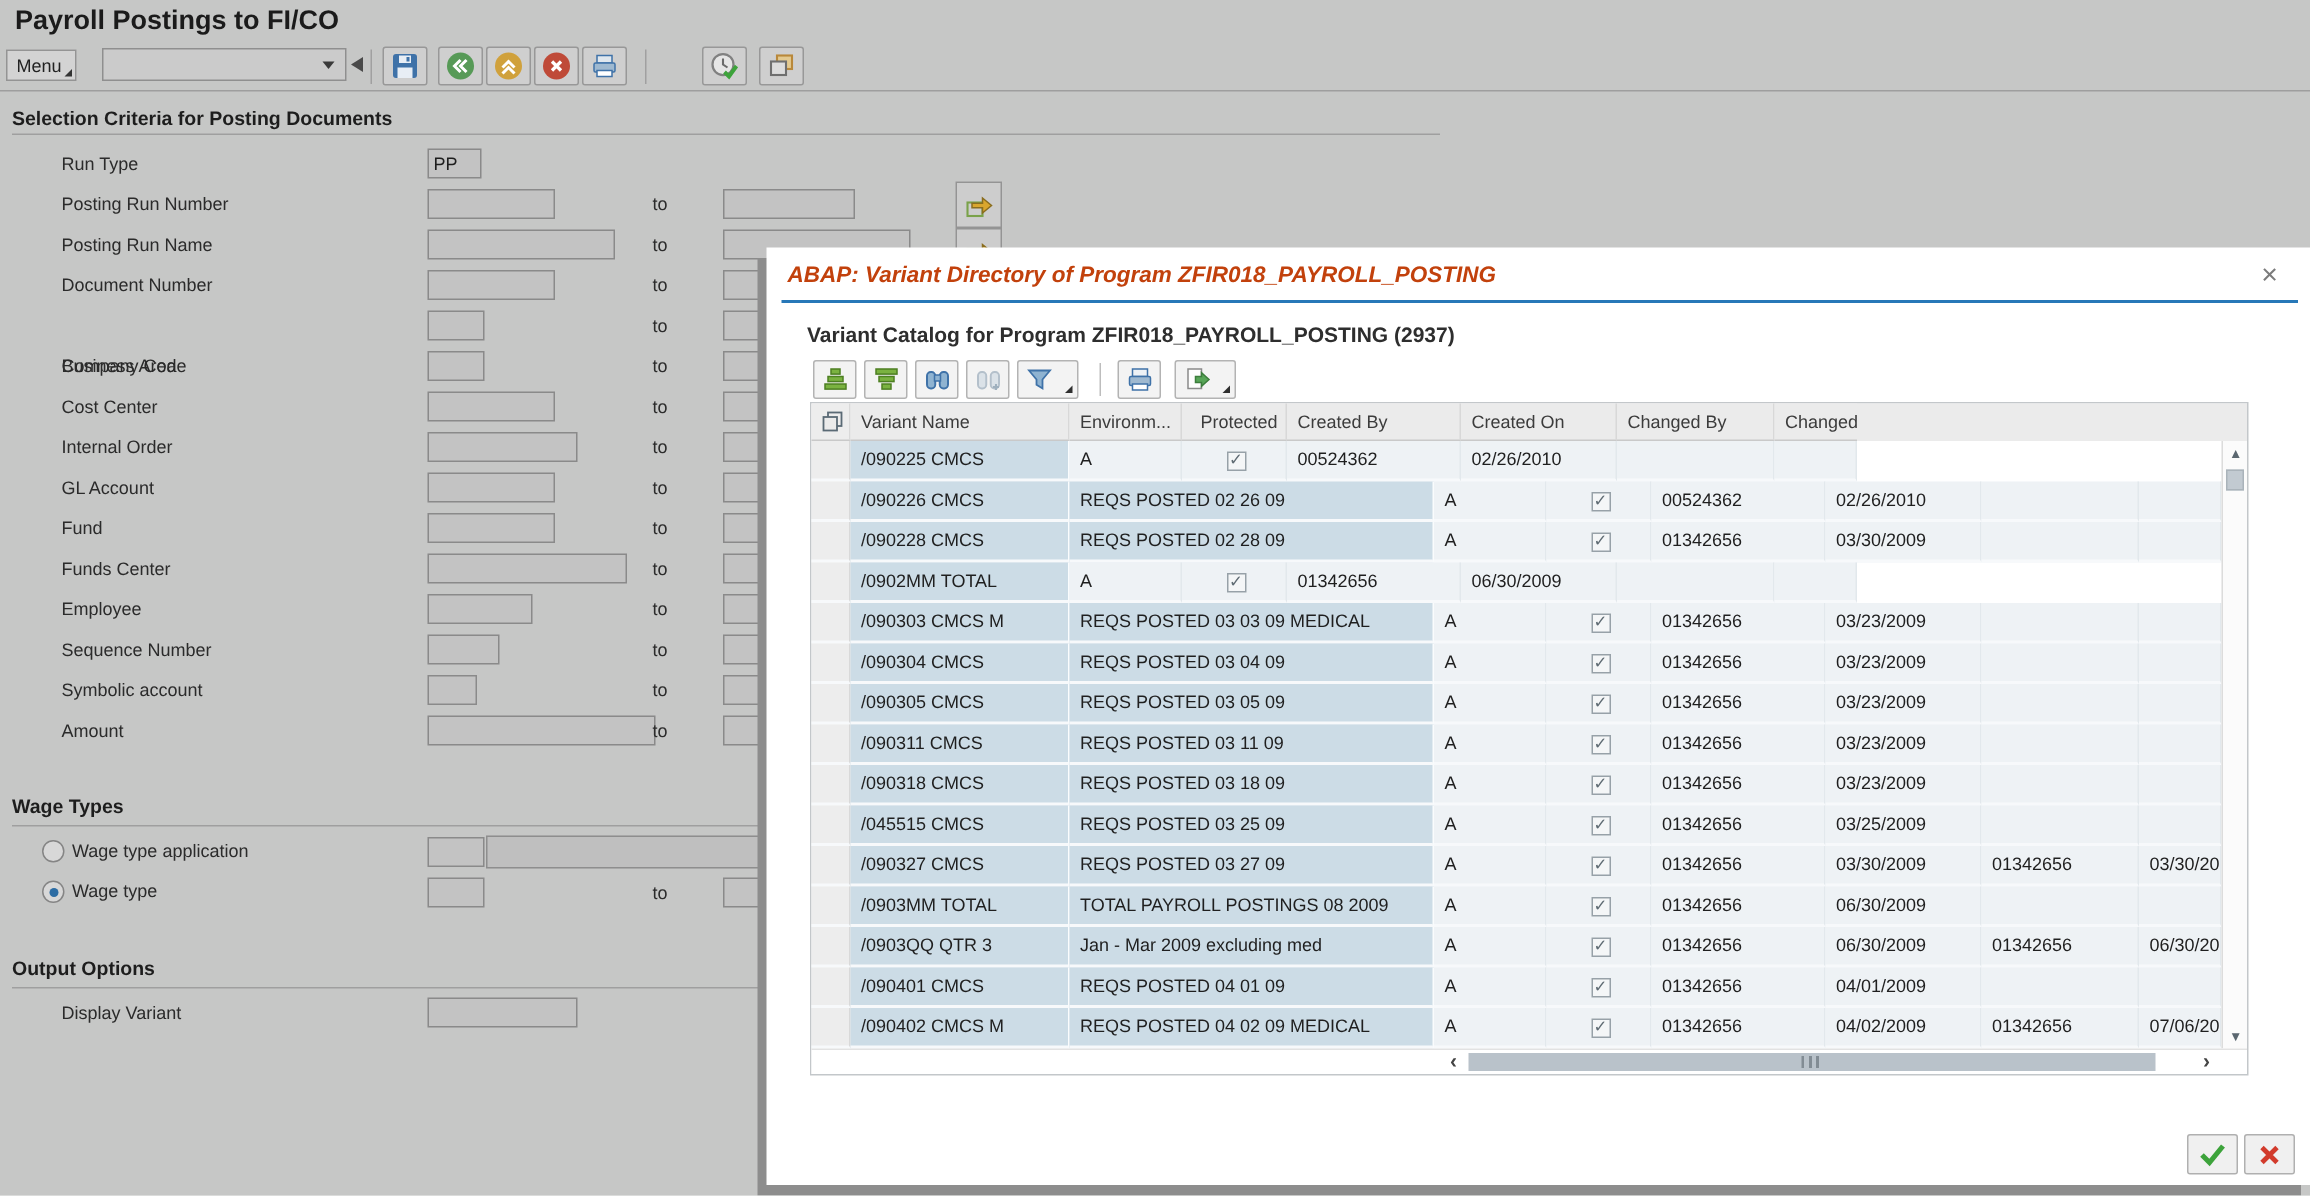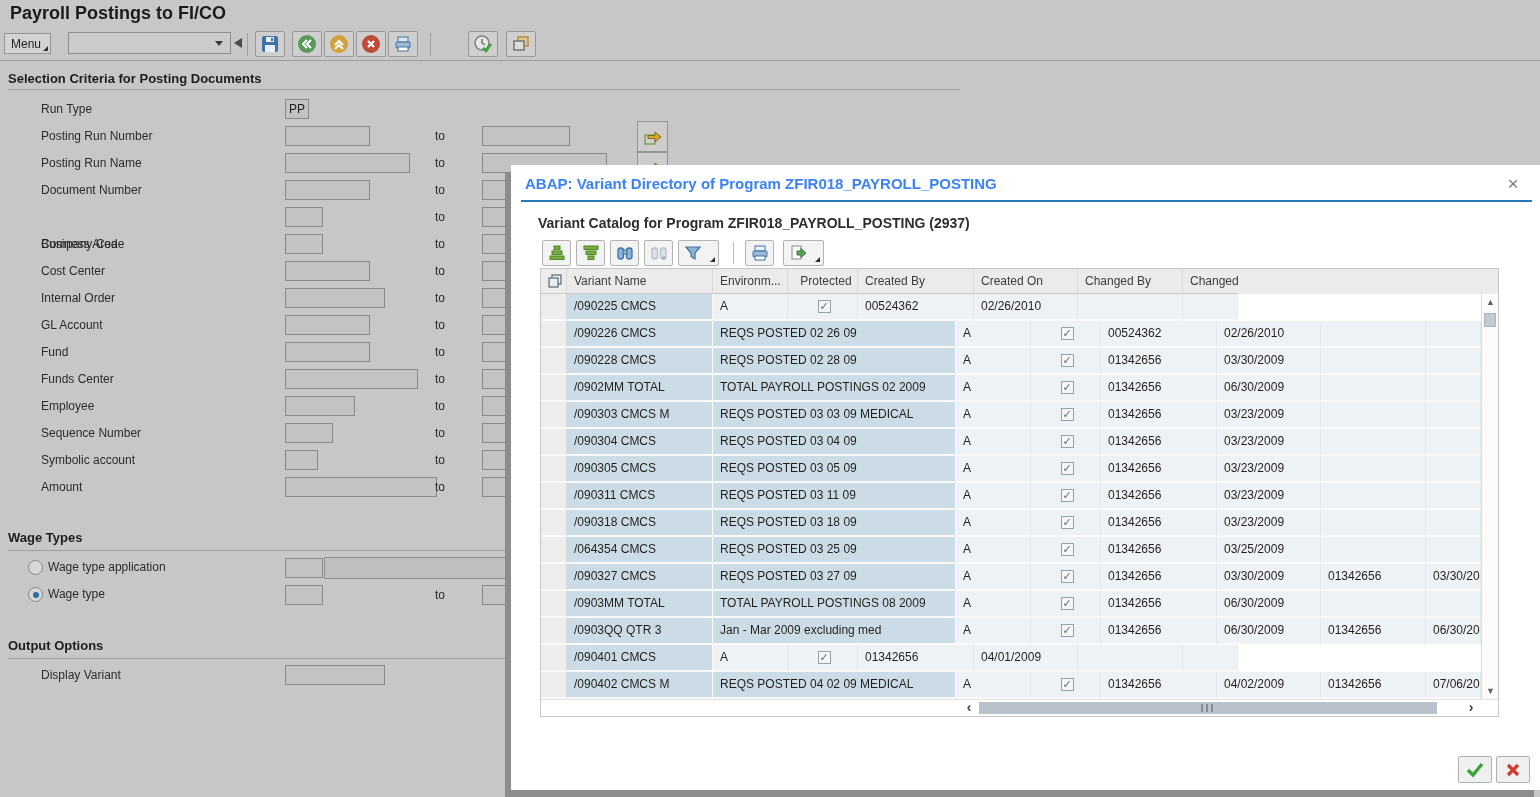--- a/index.html
+++ b/index.html
@@ -37,21 +37,21 @@
   .bigfield{position:absolute;left:324px;width:237px;height:22px;background:#bfbfbf;border:1px solid #8e8e8e;box-sizing:border-box;}
   .radio{position:absolute;left:28px;width:13px;height:13px;border-radius:50%;background:#d8d8d8;
          border:1px solid #858585;box-sizing:content-box;}
   .radio.checked::after{content:"";position:absolute;left:3.5px;top:3.5px;width:6px;height:6px;
          border-radius:50%;background:#2d6da4;}
   .rlabel{position:absolute;left:48px;font-size:12px;color:#2b2b2b;}
 
   
   .dialog{position:absolute;left:511px;top:165px;width:1029px;height:625px;background:#ffffff;
           box-shadow:-6px 7px 0 0 #8d8d8d;z-index:10;}
-  .dlg-title{position:absolute;left:14px;top:10px;font-size:15px;font-weight:bold;color:#3b82f6;}
+  .dlg-title{position:absolute;left:14px;top:10px;font-size:15px;font-weight:bold;color:#c2410c;font-style:italic;}
   .dlg-close{position:absolute;left:990px;top:7px;width:24px;height:24px;border:none;background:transparent;
           font-size:19px;color:#7b7b7b;line-height:24px;text-align:center;padding:0;}
   .dlg-rule{position:absolute;left:10px;top:35px;width:1011px;height:2px;background:#2878b8;}
   .dlg-heading{position:absolute;left:27px;top:50px;font-size:14px;font-weight:bold;color:#2e2e2e;}
   .dbtn{position:absolute;top:75px;width:29px;height:26px;background:#f3f3f3;border:1px solid #b3b3b3;
         border-radius:2px;padding:0;display:flex;align-items:center;justify-content:center;}
   .dbtn.wide{width:41px;justify-content:flex-start;padding-left:4px;}
   .dbtn.dd::after{content:"";position:absolute;right:3px;bottom:3px;
         border-bottom:5px solid #2f2f2f;border-left:5px solid transparent;}
   .dbtn:disabled{opacity:1;}
@@ -159,21 +159,21 @@
       <rect x="4" y="8" width="10" height="9" fill="#dcdcdc" stroke="#6f6f6f" stroke-width="1.4"></rect>
     </svg>
   </button>
   <div class="hdr-divider"></div>
 
   <div class="section-title" style="top:71px">Selection Criteria for Posting Documents</div>
   <div class="section-line" style="top:89px"></div>
   <div id="form-rows">
   <div>
     <span class="flabel" style="top: 102px;">Run Type</span>
-    <input class="finput f1" value="PP" style="left: 285px; top: 99px; width: 24px;">
+    <input class="finput f1" value="PP" style="left: 285px; top: 99px; width: 36px;">
 
   </div>
 
   <div>
     <span class="flabel" style="top: 129px;">Posting Run Number</span>
     <input class="finput f1" style="left: 285px; top: 126px; width: 85px;">
     <span class="fto" style="top: 129px;">to</span>
     <input class="finput f2" style="left: 482px; top: 126px; width: 88px;">
     <button class="msbtn" style="top: 121px;">
       <svg width="22" height="22" viewBox="0 0 22 22">
@@ -414,21 +414,20 @@
     <div class="tc c-light c-prot"><span class="cb checked"></span></div>
     <div class="tc c-light c-cby">01342656</div>
     <div class="tc c-light c-con">03/30/2009</div>
     <div class="tc c-light c-chby"></div>
     <div class="tc c-light c-chon"></div>
   </div>
 
   <div class="trow">
     <div class="tc c-sel"></div>
     <div class="tc c-blue c-variant">/0902MM TOTAL</div>
-    <div class="tc c-blue c-desc">TOTAL PAYROLL POSTINGS 02 2009</div>
     <div class="tc c-light c-env">A</div>
     <div class="tc c-light c-prot"><span class="cb checked"></span></div>
     <div class="tc c-light c-cby">01342656</div>
     <div class="tc c-light c-con">06/30/2009</div>
     <div class="tc c-light c-chby"></div>
     <div class="tc c-light c-chon"></div>
   </div>
 
   <div class="trow">
     <div class="tc c-sel"></div>
@@ -485,21 +484,21 @@
     <div class="tc c-light c-env">A</div>
     <div class="tc c-light c-prot"><span class="cb checked"></span></div>
     <div class="tc c-light c-cby">01342656</div>
     <div class="tc c-light c-con">03/23/2009</div>
     <div class="tc c-light c-chby"></div>
     <div class="tc c-light c-chon"></div>
   </div>
 
   <div class="trow">
     <div class="tc c-sel"></div>
-    <div class="tc c-blue c-variant">/064354 CMCS</div>
+    <div class="tc c-blue c-variant">/045515 CMCS</div>
     <div class="tc c-blue c-desc">REQS POSTED 03 25 09</div>
     <div class="tc c-light c-env">A</div>
     <div class="tc c-light c-prot"><span class="cb checked"></span></div>
     <div class="tc c-light c-cby">01342656</div>
     <div class="tc c-light c-con">03/25/2009</div>
     <div class="tc c-light c-chby"></div>
     <div class="tc c-light c-chon"></div>
   </div>
 
   <div class="trow">
@@ -534,20 +533,21 @@
     <div class="tc c-light c-prot"><span class="cb checked"></span></div>
     <div class="tc c-light c-cby">01342656</div>
     <div class="tc c-light c-con">06/30/2009</div>
     <div class="tc c-light c-chby">01342656</div>
     <div class="tc c-light c-chon">06/30/2009</div>
   </div>
 
   <div class="trow">
     <div class="tc c-sel"></div>
     <div class="tc c-blue c-variant">/090401 CMCS</div>
+    <div class="tc c-blue c-desc">REQS POSTED 04 01 09</div>
     <div class="tc c-light c-env">A</div>
     <div class="tc c-light c-prot"><span class="cb checked"></span></div>
     <div class="tc c-light c-cby">01342656</div>
     <div class="tc c-light c-con">04/01/2009</div>
     <div class="tc c-light c-chby"></div>
     <div class="tc c-light c-chon"></div>
   </div>
 
   <div class="trow">
     <div class="tc c-sel"></div>

